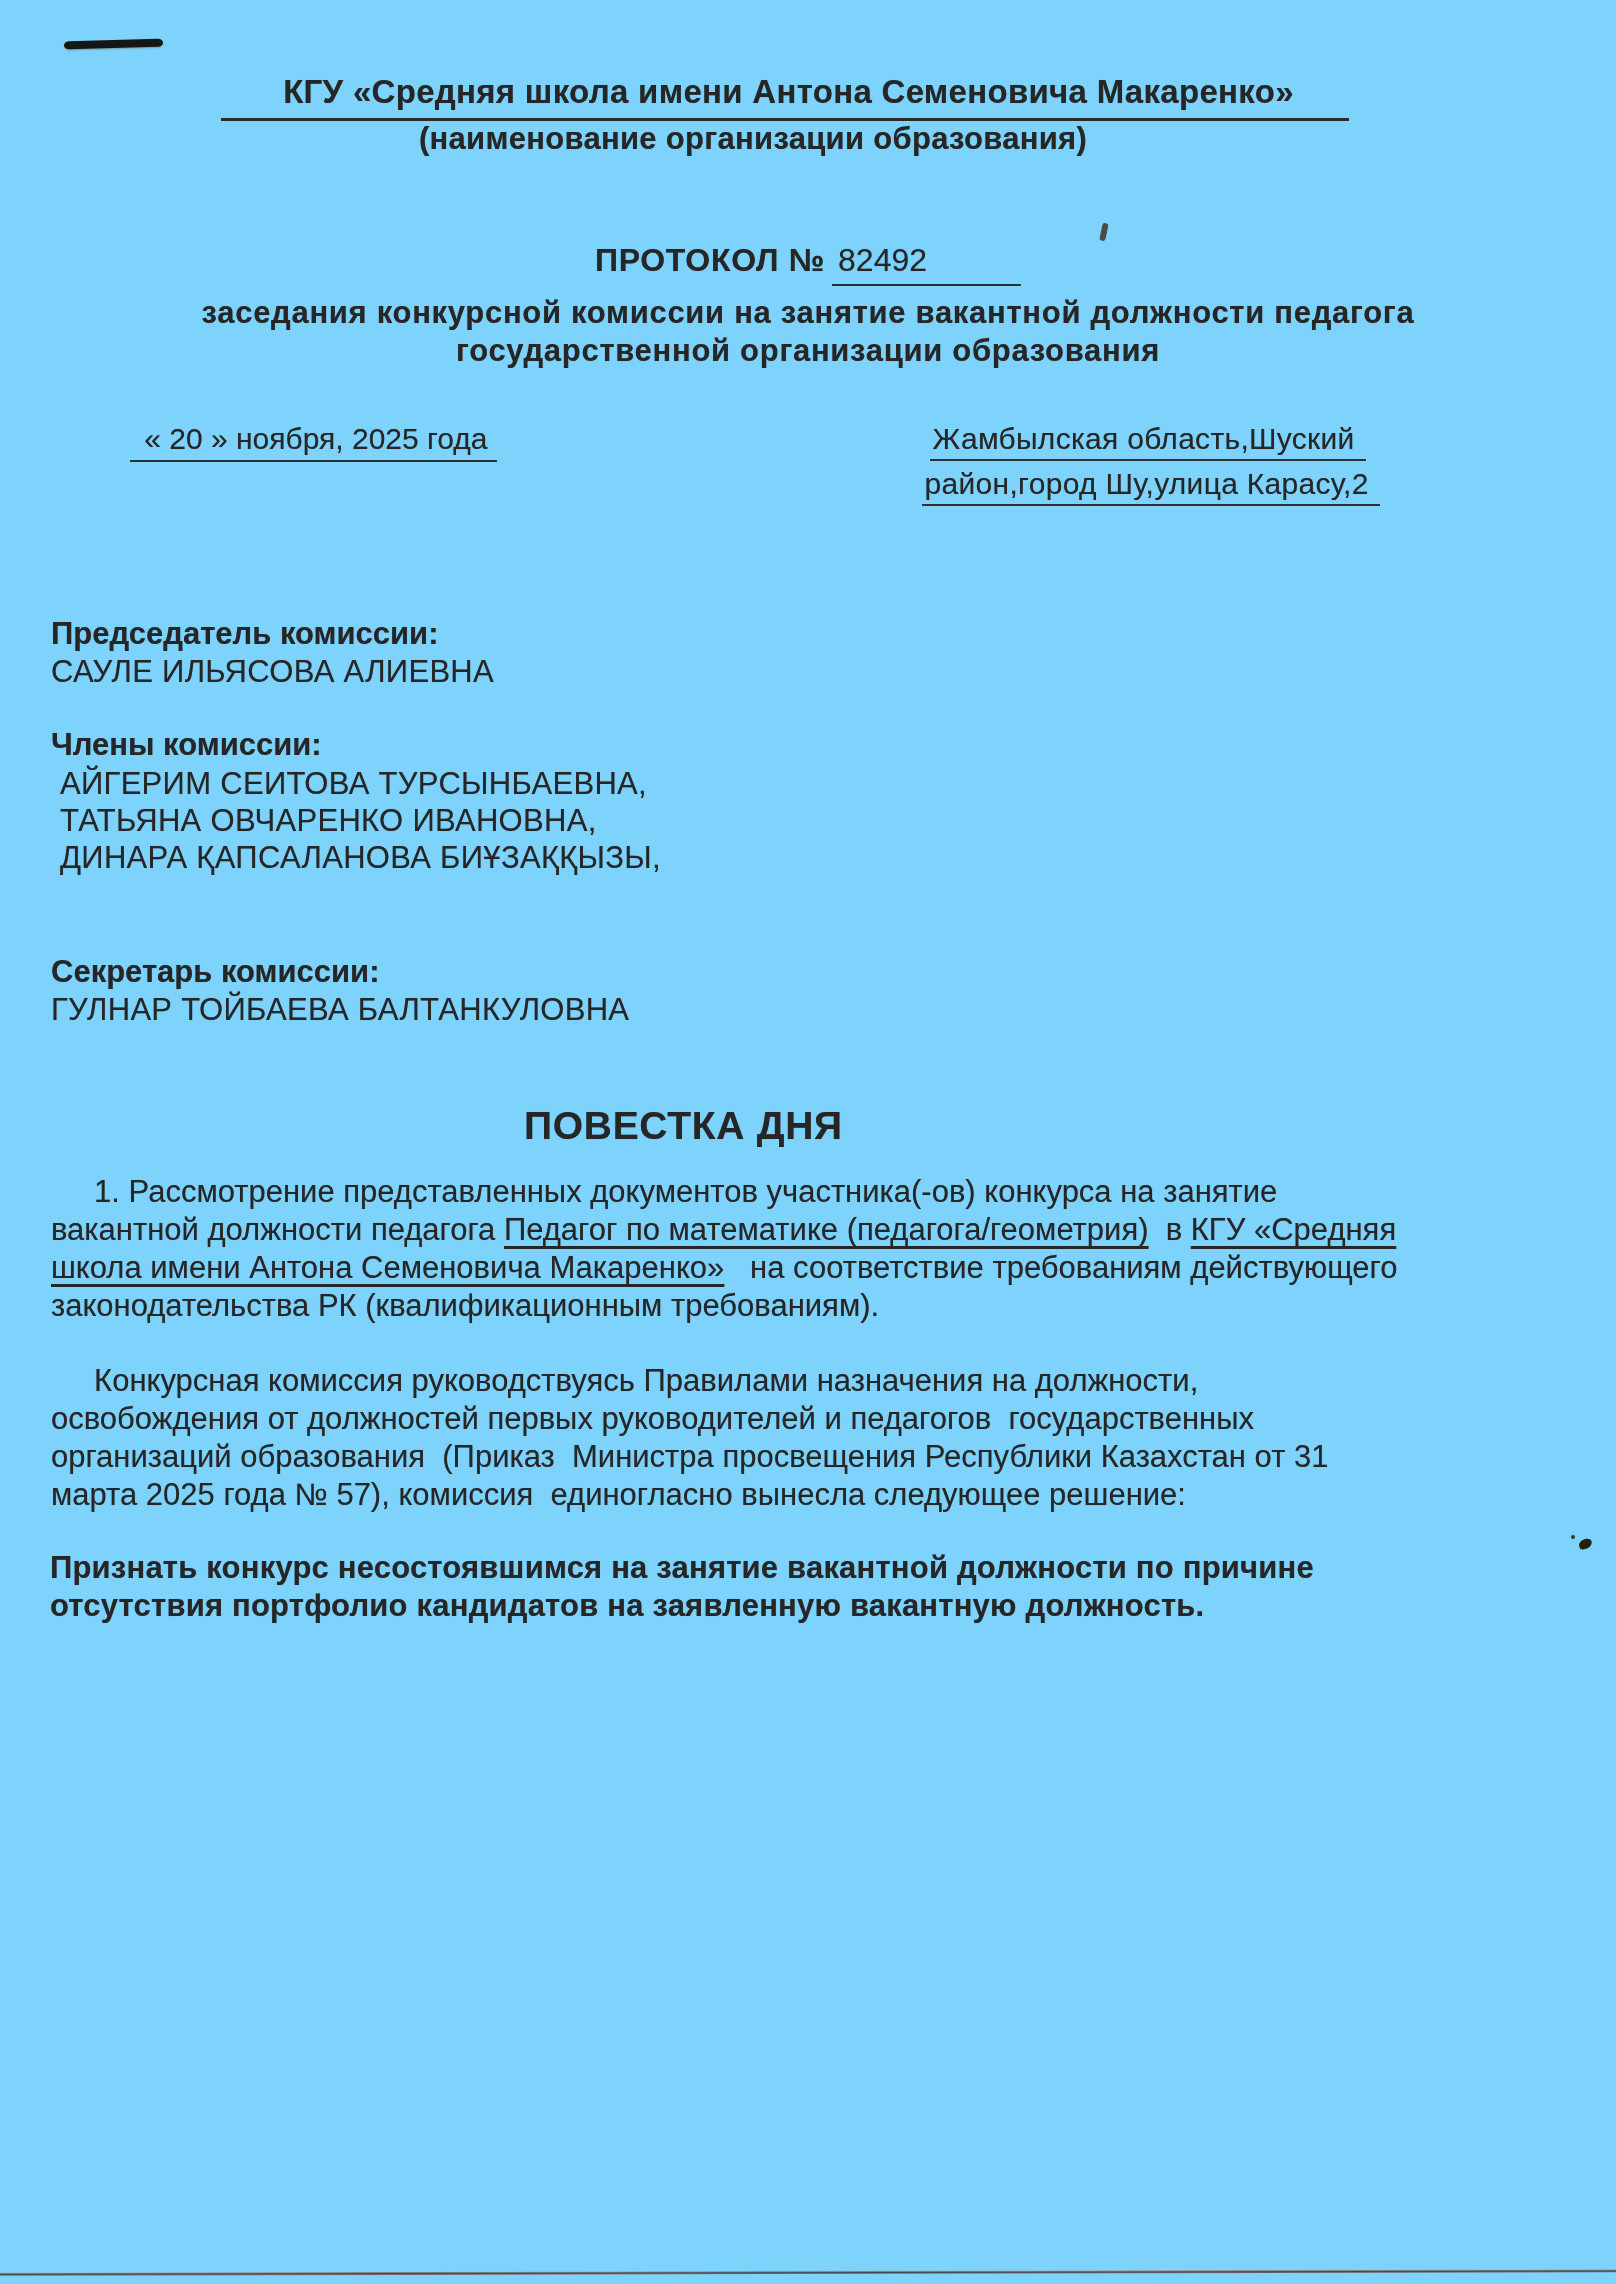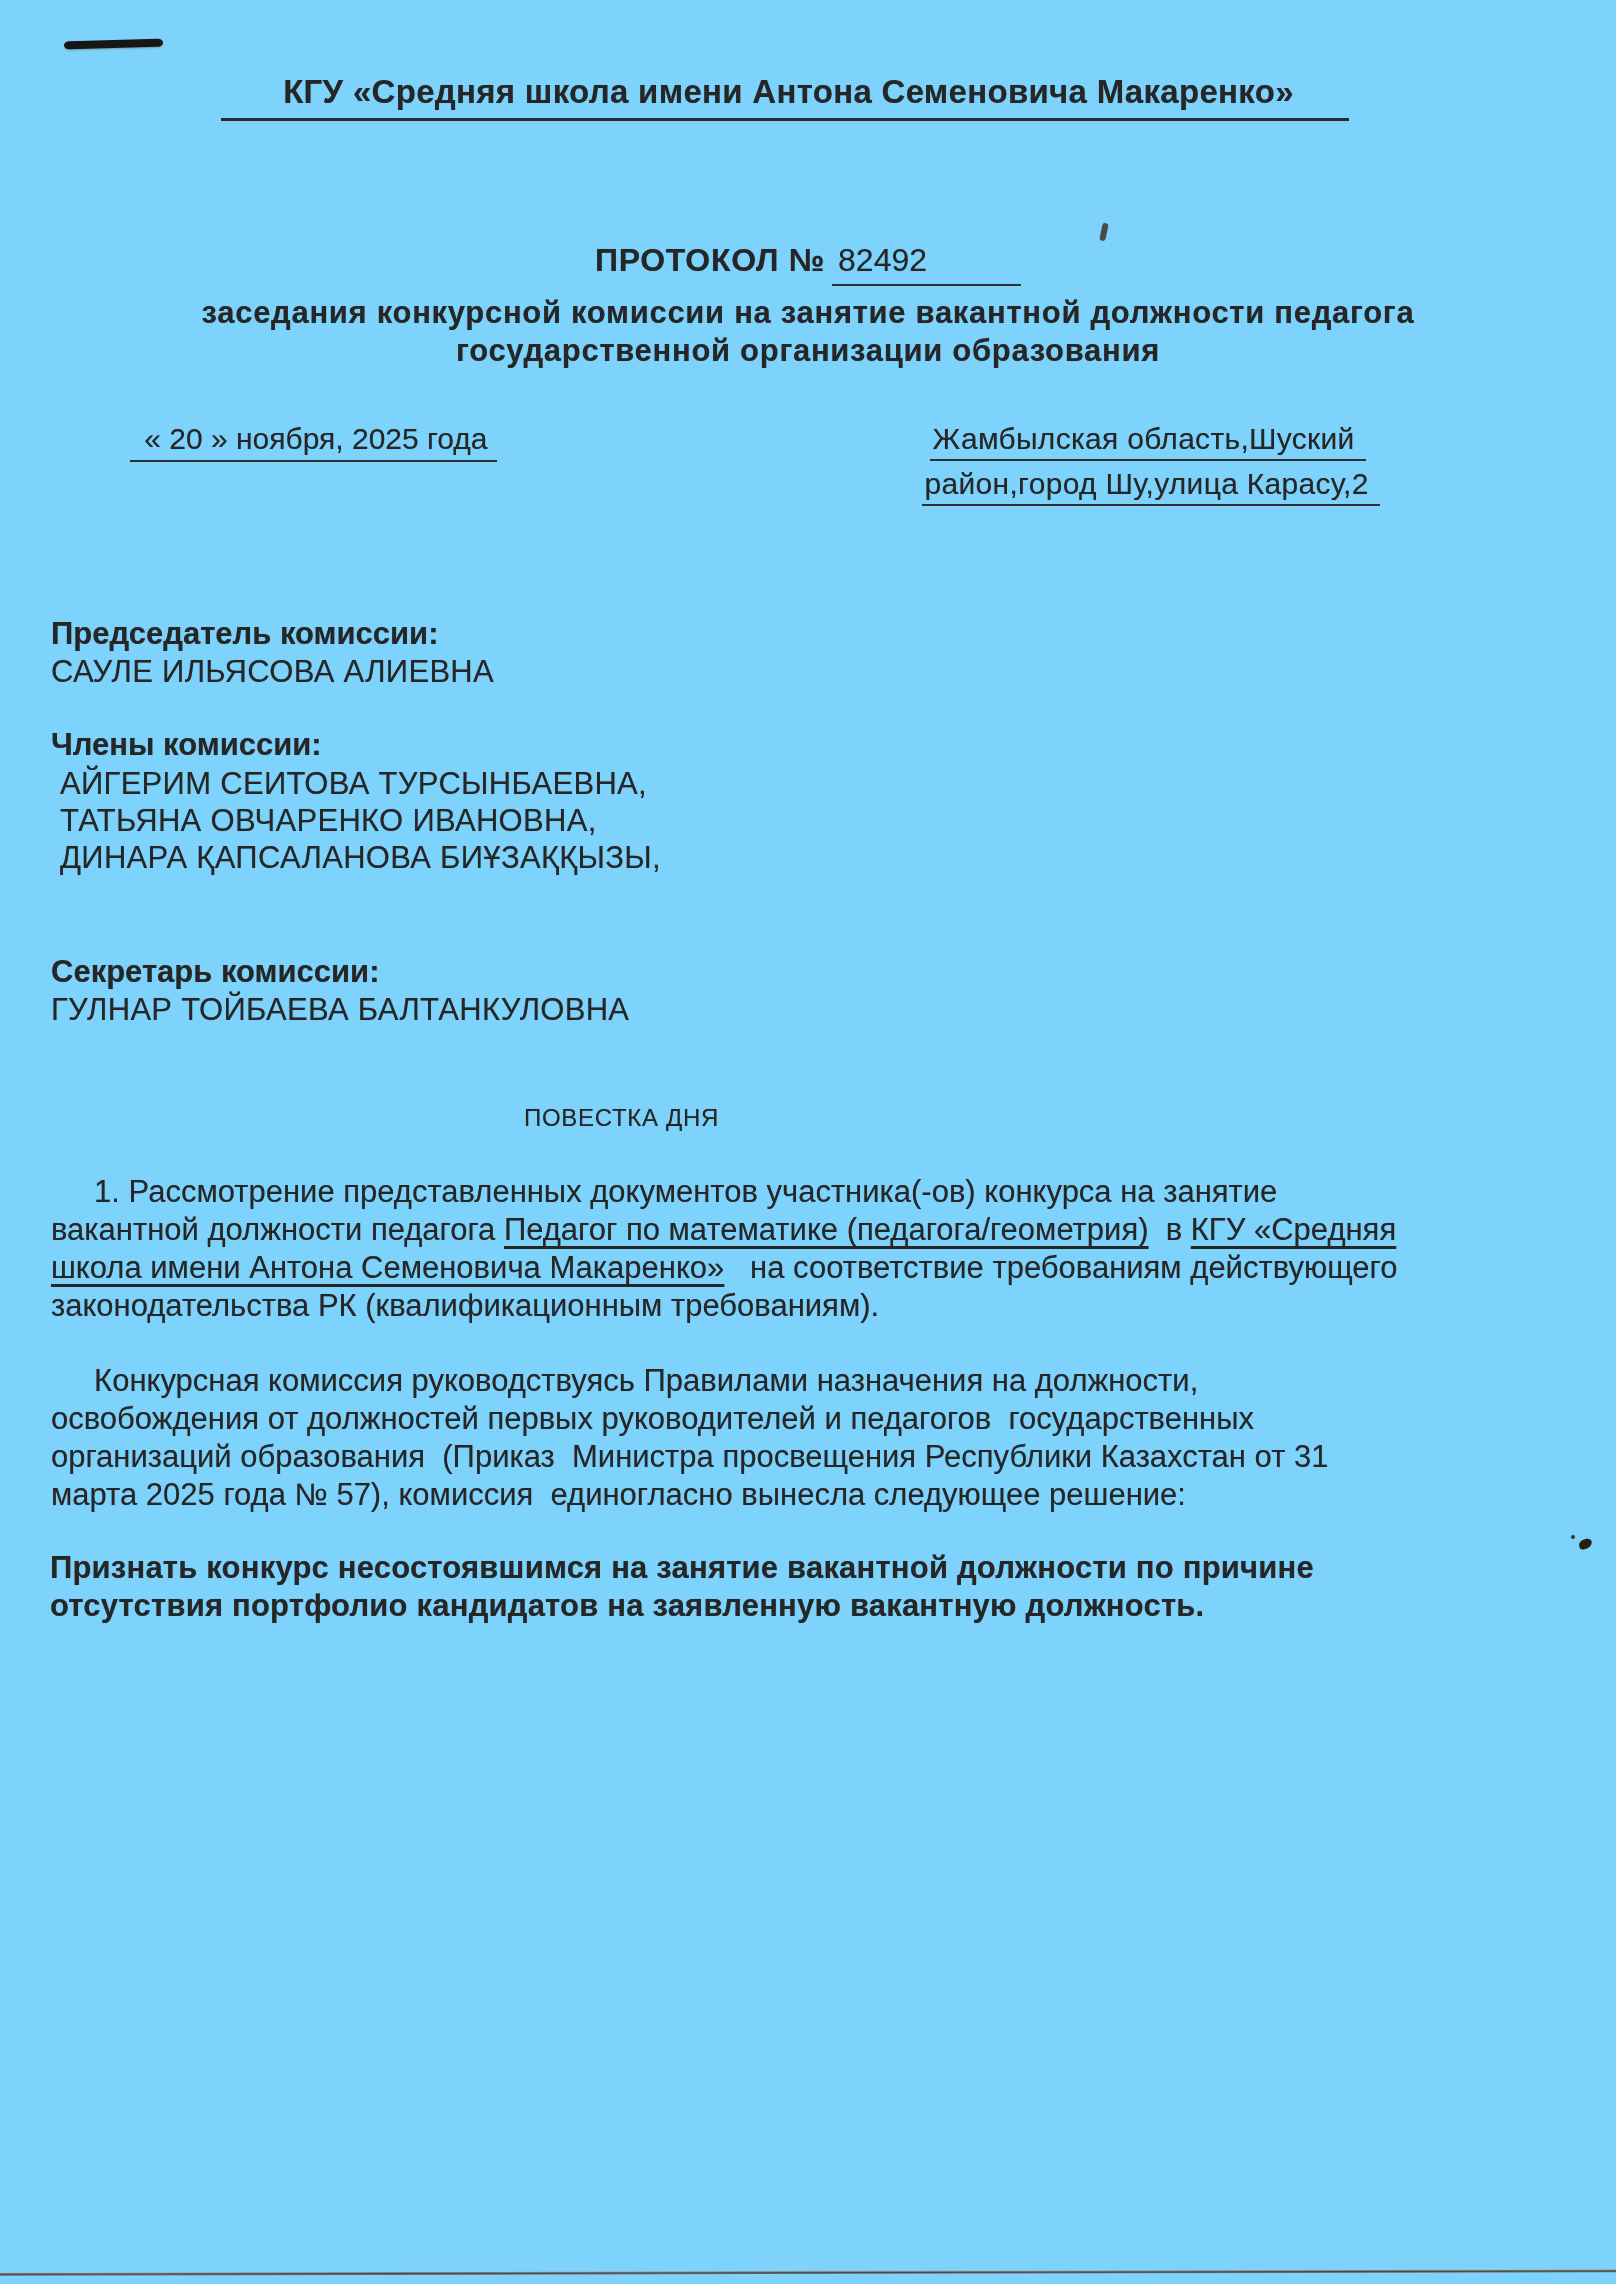--- a/index.html
+++ b/index.html
@@ -76,21 +76,21 @@
   }
   .loc-line.first { margin-left: 8px; }
   .loc-line.second { margin-top: 5.9px; }
 
   
   .role-label { font-size: 31px; font-weight: bold; white-space: nowrap; }
   .role-name  { font-size: 31px; white-space: nowrap; letter-spacing: 0.3px; }
   .members-list { font-size: 31px; line-height: 37px; letter-spacing: 0.3px; }
 
   
-  .agenda-heading { font-size: 24px; font-weight: normal; letter-spacing: 0.7px; white-space: nowrap; }
+  .agenda-heading { font-size: 39px; font-weight: bold; letter-spacing: 0.7px; white-space: nowrap; }
   .body-par {
     width: 1518px;
     font-size: 31px;
     line-height: 38px;
     white-space: pre-wrap;
     margin: 0;
   }
   .body-par.bold { font-weight: bold; letter-spacing: 0.2px; }
   .u-seg {
     text-decoration: underline;
@@ -141,20 +141,23 @@
 
   <div class="abs mark-top-left"></div>
   <div class="abs mark-tick"></div>
   <div class="abs mark-blob"></div>
   <div class="abs mark-blob-dot"></div>
   <div class="abs scan-bottom-line"></div>
 
   <div class="abs center-row" style="top:73px;">
     <span class="org-name">КГУ «Средняя школа имени Антона Семеновича Макаренко»</span>
   </div>
+  <div class="abs center-row" style="top:121px;">
+    <span class="org-caption">(наименование организации образования)</span>
+  </div>
 
   <div class="abs center-row protocol-line" style="top:242px;">
     <span class="protocol-label">ПРОТОКОЛ №</span><span class="protocol-number">82492</span>
   </div>
   <div class="abs center-row subtitle" style="top:294px;">
     <div>заседания конкурсной комиссии на занятие вакантной должности педагога</div>
     <div>государственной организации образования</div>
   </div>
 
   <div class="abs" style="top:422px; left:130px;">

